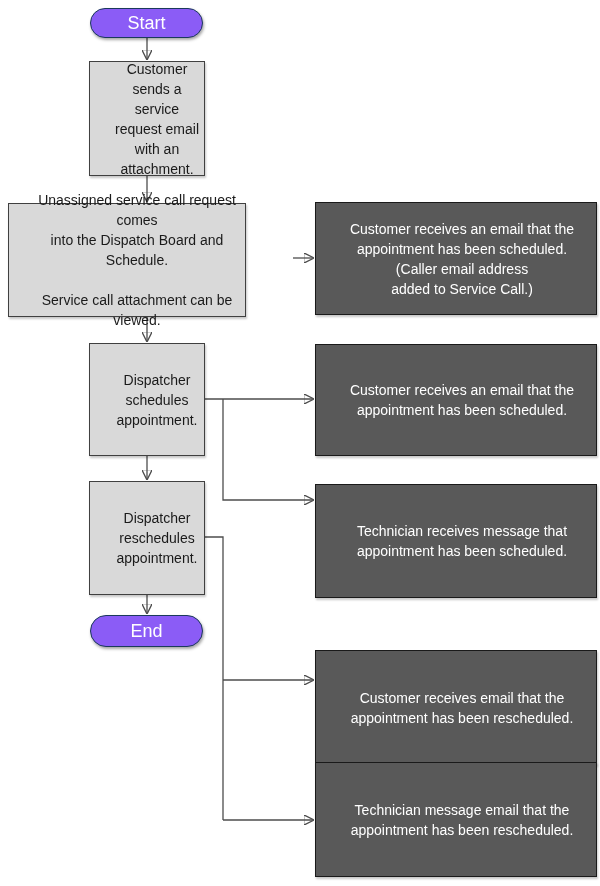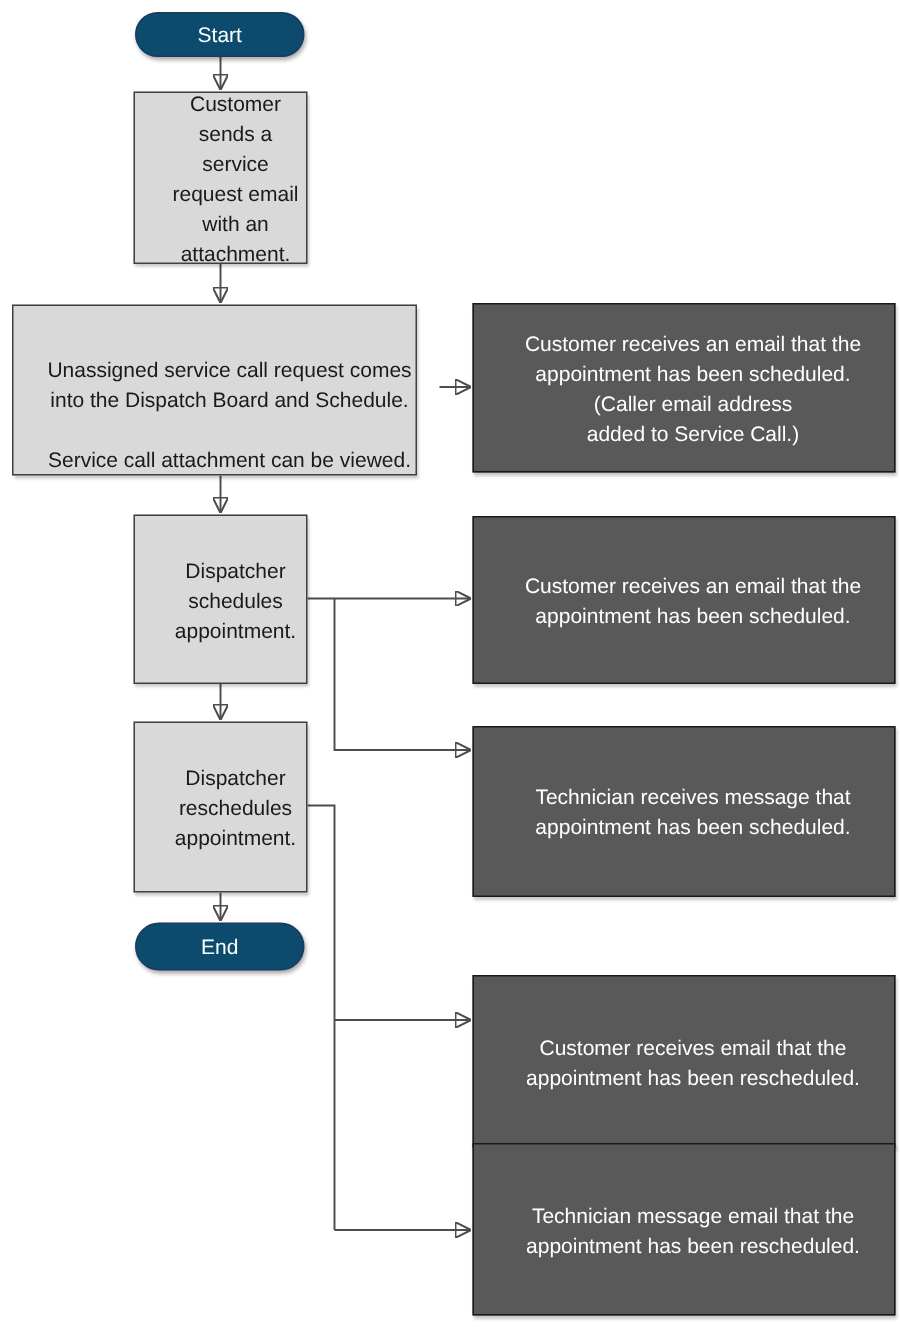--- a/index.html
+++ b/index.html
@@ -27,25 +27,25 @@
     display: flex;
     align-items: center;
     justify-content: center;
     text-align: center;
   }
   .shape .label {
     white-space: pre-line;
     width: 100%;
   }
   .terminator {
-    background: #0c4a6e;
+    background: #8b5cf6;
     border: 1.6px solid #1b3a5c;
     border-radius: 16px;
     color: #ffffff;
-    font-size: 14px;
+    font-size: 18px;
     box-shadow: 1px 2px 3px rgba(0,0,0,0.35);
   }
   .process {
     background: #d9d9d9;
     border: 1.5px solid #404040;
     color: #1a1a1a;
     font-size: 14px;
     line-height: 20px;
     box-shadow: 1px 2px 2px rgba(0,0,0,0.22);
     padding-left: 20px;
@@ -55,21 +55,21 @@
     border: 1.5px solid #1a1a1a;
     color: #ffffff;
     font-size: 14px;
     line-height: 20px;
     box-shadow: 1px 2px 2px rgba(0,0,0,0.22);
     padding-left: 12px;
   }
   
   #n-start   { left: 90px;  top: 8px;   width: 113px; height: 30px; }
   #n-p1      { left: 89px;  top: 61px;  width: 116px; height: 115px; }
-  #n-p2      { left: 8px;   top: 203px; width: 270px; height: 114px; align-items: flex-end; }
+  #n-p2      { left: 8px;   top: 203px; width: 238px; height: 114px; }
   #n-p3      { left: 89px;  top: 343px; width: 116px; height: 113px; }
   #n-p4      { left: 89px;  top: 481px; width: 116px; height: 114px; }
   #n-end     { left: 90px;  top: 615px; width: 113px; height: 32px; }
   #n-o1      { left: 315px; top: 202px; width: 282px; height: 113px; }
   #n-o2      { left: 315px; top: 344px; width: 282px; height: 112px; }
   #n-o3      { left: 315px; top: 484px; width: 282px; height: 114px; justify-content: center; }
   #n-o4      { left: 315px; top: 650px; width: 282px; height: 115px; }
   #n-o5      { left: 315px; top: 762px; width: 282px; height: 115px; }
 </style>
 </head>

